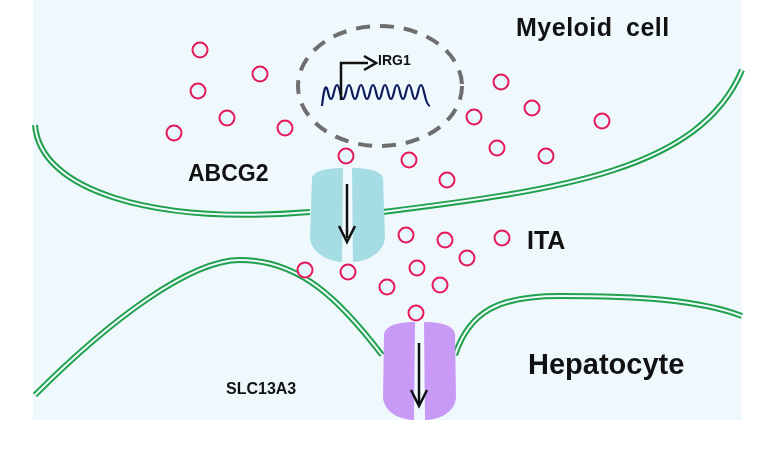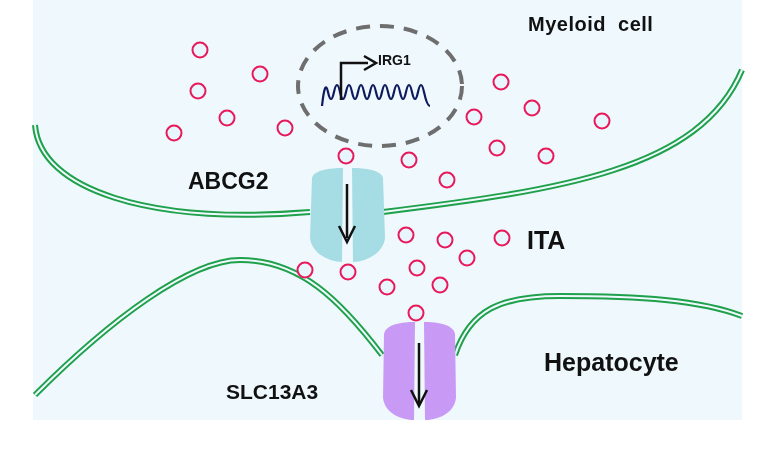--- a/index.html
+++ b/index.html
@@ -1,25 +1,25 @@
 <!DOCTYPE html>
 <html><head>
 <meta charset="utf-8">
 <style>
   html, body { margin: 0; padding: 0; background: #ffffff; }
   body { width: 780px; height: 470px; position: relative; overflow: hidden; }
   #stage { position: absolute; left: 0; top: 0; width: 780px; height: 470px; }
   .panel { position: absolute; left: 33px; top: 0; width: 709px; height: 420px; background: #eef8fd; }
   .lbl { position: absolute; font-family: "Liberation Sans", sans-serif; font-weight: bold; color: #111; white-space: nowrap; }
-  #lbl-myeloid { left: 528px; top: 13px; font-size: 20px; letter-spacing: 0.5px; word-spacing: 6px; }
+  #lbl-myeloid { left: 516px; top: 13px; font-size: 25px; letter-spacing: 0.5px; word-spacing: 6px; }
   #lbl-irg1 { left: 378px; top: 52px; font-size: 14px; }
-  #lbl-abcg2 { left: 188px; top: 168px; font-size: 23px; }
+  #lbl-abcg2 { left: 188px; top: 160px; font-size: 23px; }
   #lbl-ita { left: 527px; top: 226px; font-size: 25px; }
-  #lbl-hepato { left: 544px; top: 348px; font-size: 25px; text-align: right; }
-  #lbl-slc { left: 226px; top: 380px; font-size: 21px; }
+  #lbl-hepato { left: 528px; top: 348px; font-size: 29px; text-align: right; }
+  #lbl-slc { left: 226px; top: 380px; font-size: 16px; }
 </style>
 </head>
 <body>
 
 <div id="stage">
   <div class="panel"></div>
 
   <svg id="art" width="780" height="470" style="position:absolute;left:0;top:0">
 
     <g>

